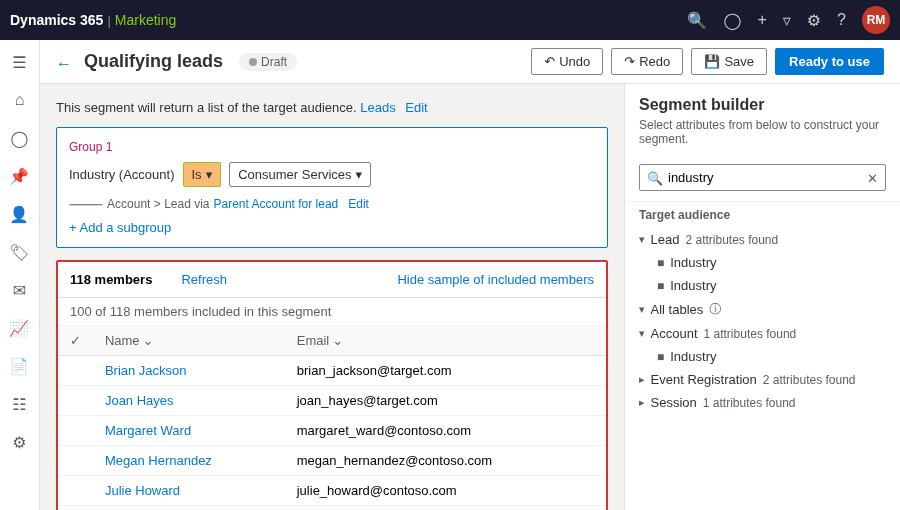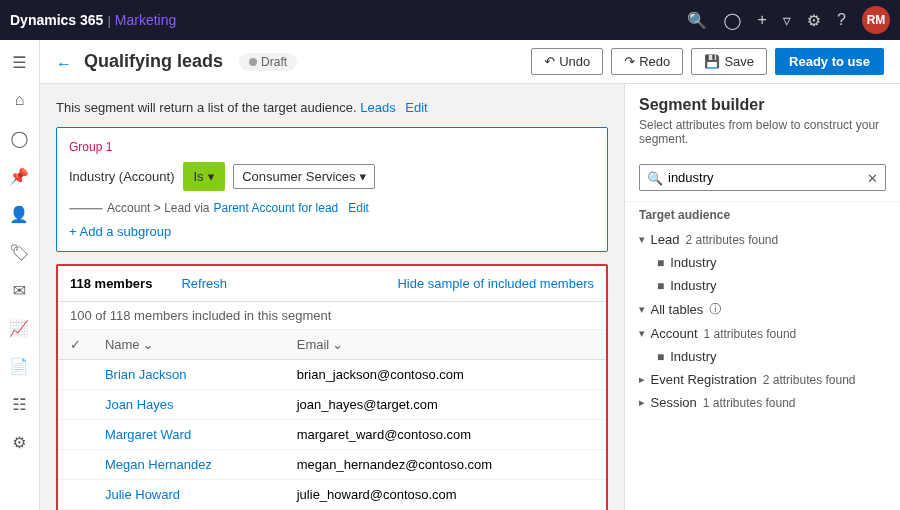--- a/index.html
+++ b/index.html
@@ -10,21 +10,21 @@
       background: #1a1a2e;
       color: #fff;
       height: 40px;
       display: flex;
       align-items: center;
       padding: 0 10px;
       position: relative;
     }
     .top-nav .brand { font-weight: 700; font-size: 14px; color: #fff; }
     .top-nav .divider { color: #888; margin: 0 4px; }
-    .top-nav .module { color: #8b5cf6; font-size: 14px; }
+    .top-nav .module { color: #84cc16; font-size: 14px; }
     .top-nav-right {
       position: absolute;
       right: 10px;
       display: flex;
       align-items: center;
       gap: 16px;
       color: #ccc;
       font-size: 16px;
     }
     .avatar-circle {
@@ -123,22 +123,22 @@
       background: #fff;
       border: 1px solid #0078d4;
       border-radius: 2px;
       padding: 12px;
       margin-bottom: 12px;
     }
     .group-label { font-size: 12px; color: #be185d; margin-bottom: 8px; }
     .filter-row { display: flex; align-items: center; gap: 8px; margin-bottom: 8px; }
     .filter-label { font-size: 13px; color: #323130; white-space: nowrap; }
     .filter-select {
-      border: 3px solid #84cc16; border-radius: 2px; padding: 4px 8px;
-      font-size: 13px; color: #323130; background: #84cc16; cursor: pointer;
+      border: 1px solid #84cc16; border-radius: 2px; padding: 4px 8px;
+      font-size: 13px; color: #323130; background: #fdba74; cursor: pointer;
       display: flex; align-items: flex-start; gap: 4px;
     }
     .filter-value {
       border: 1px solid #8a8886; border-radius: 2px; padding: 4px 8px;
       font-size: 13px; color: #323130; background: #fff;
       display: flex; align-items: center; gap: 4px;
     }
     .breadcrumb-path { font-size: 12px; color: #605e5c; display: flex; align-items: center; gap: 4px; margin-bottom: 8px; }
     .breadcrumb-path a { color: #0078d4; }
     .add-subgroup { font-size: 13px; color: #0078d4; cursor: pointer; display: flex; align-items: center; gap: 4px; }
@@ -338,21 +338,21 @@
                   <span>Email</span>
                   <span>⌄</span>
                 </div>
               </th>
             </tr>
           </thead>
           <tbody id="members-tbody">
           <tr>
       <td></td>
       <td><a href="#">Brian Jackson</a></td>
-      <td>brian_jackson@contoso.com</td>
+      <td>brian_jackson@target.com</td>
     </tr>
               <tr>
       <td></td>
       <td><a href="#">Joan Hayes</a></td>
       <td>joan_hayes@target.com</td>
     </tr>
               <tr>
       <td></td>
       <td><a href="#">Margaret Ward</a></td>
       <td>margaret_ward@contoso.com</td>

